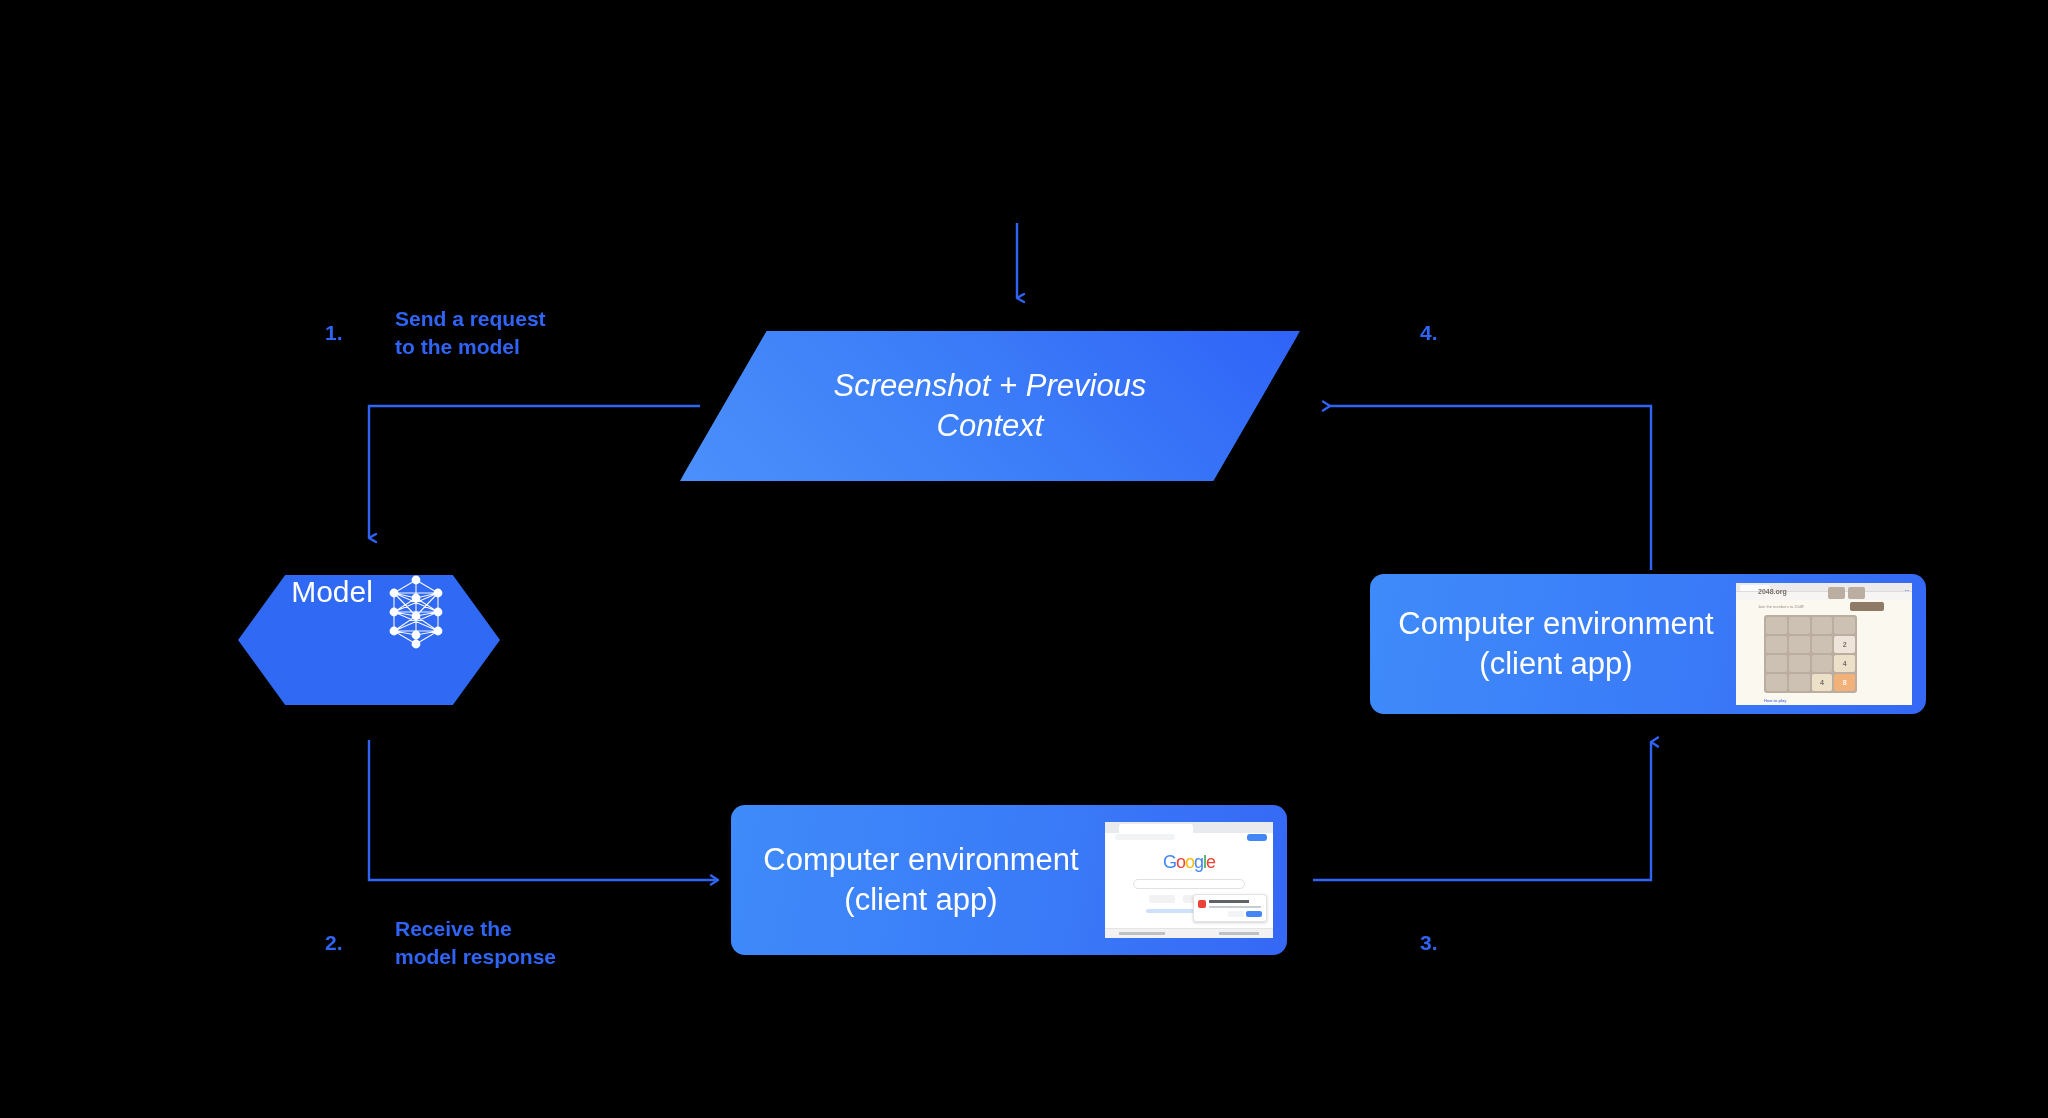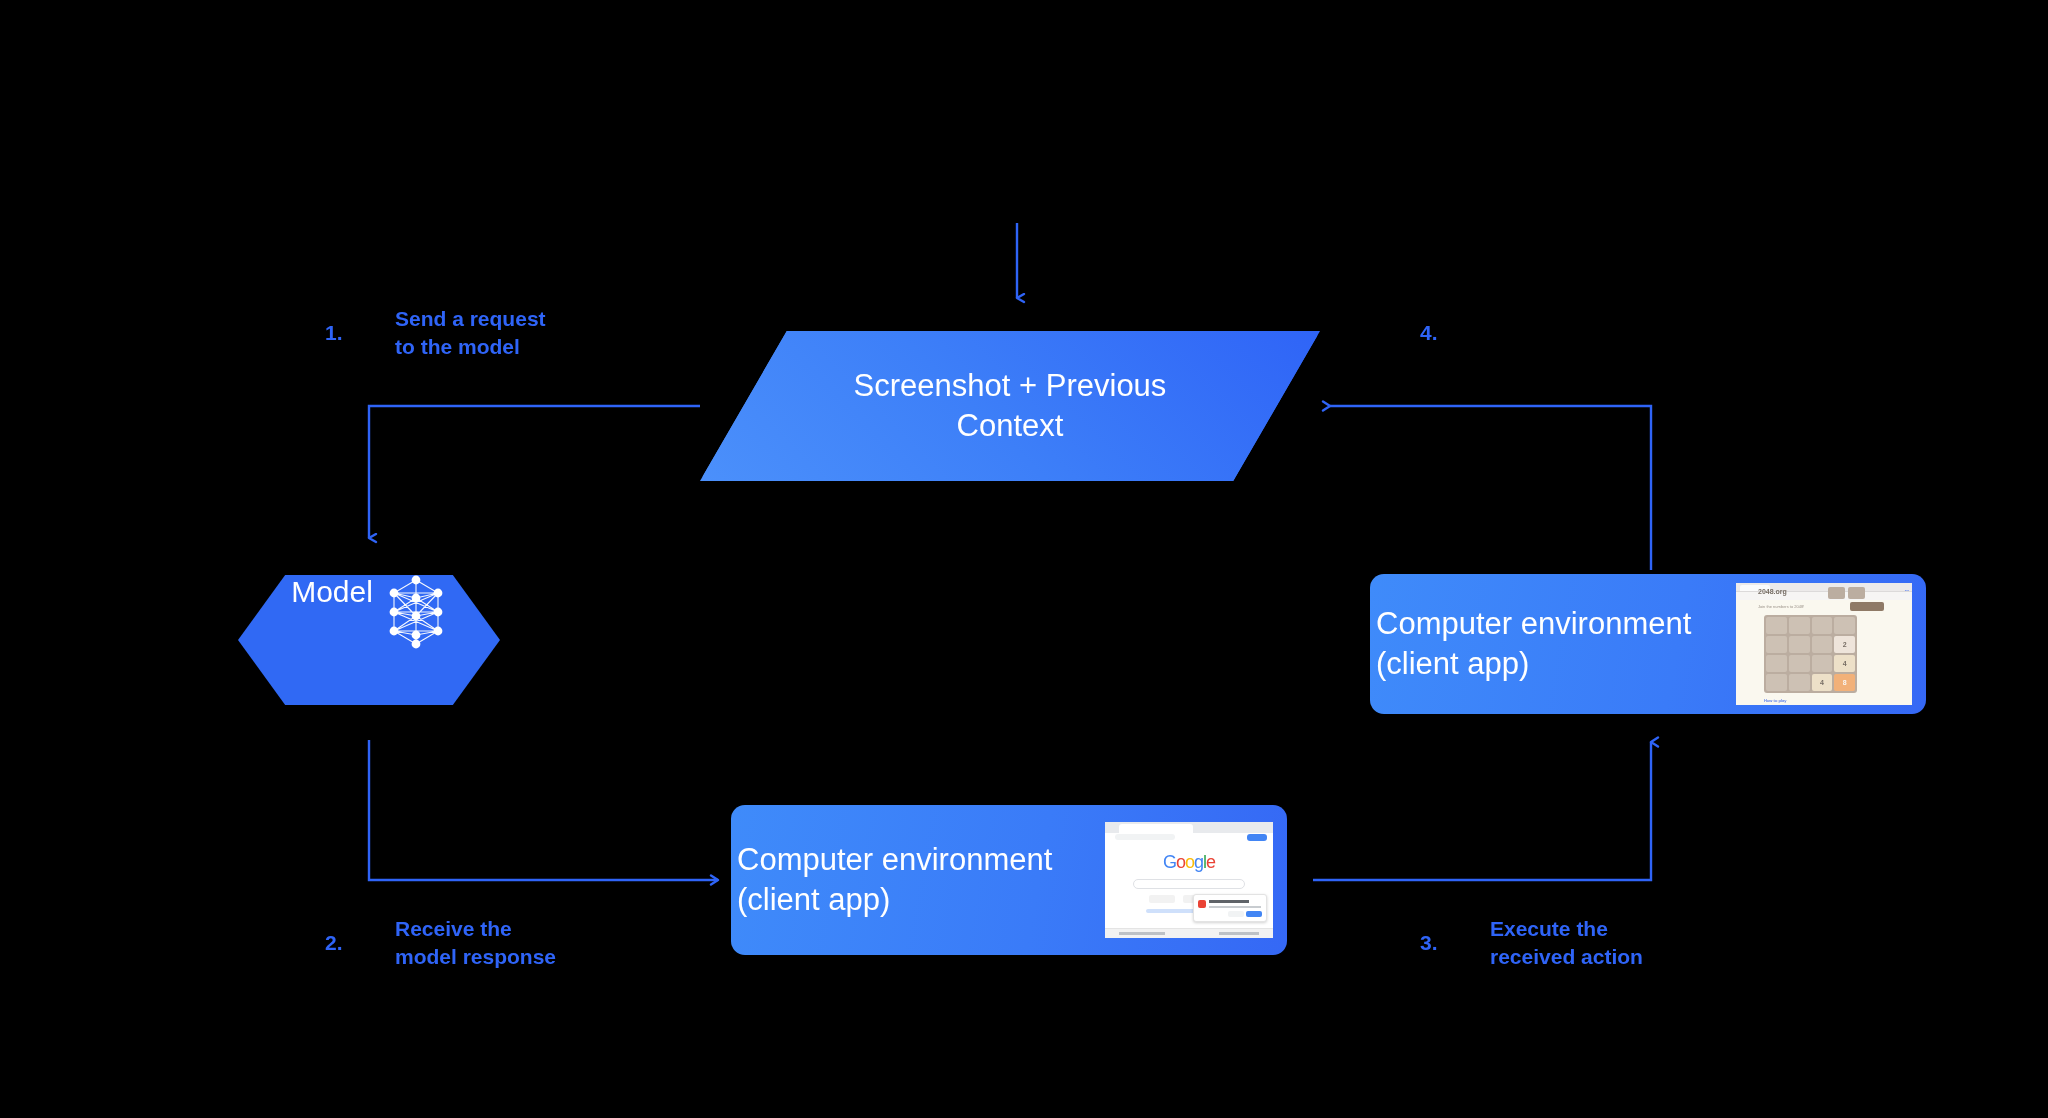--- a/index.html
+++ b/index.html
@@ -26,22 +26,22 @@
     border-radius: 41px;
     display: flex; align-items: center; justify-content: center;
     color: #2f64f7;
     font-size: 33px;
     letter-spacing: 0.2px;
   }
 
   
   #screenshot-node {
     position: absolute;
-    left: 700px; top: 331px;
-    width: 620px; height: 150px;
+    left: 680px; top: 331px;
+    width: 620px; height: 150px; font-style: italic;
   }
   #screenshot-node .para {
     position: absolute; inset: 0;
     background: linear-gradient(225deg, #2f64f7 0%, #3d7ff8 55%, #4b90fb 100%);
     clip-path: polygon(14% 0%, 100% 0%, 86% 100%, 0% 100%);
     border-radius: 12px;
   }
   #screenshot-node .para::before {
     content: "";
     position: absolute; inset: 0;
@@ -95,20 +95,21 @@
   #env-bottom {
     left: 731px; top: 805px;
     width: 556px; height: 150px;
     background: linear-gradient(100deg, #3f8bfa 0%, #3a7bf8 55%, #3568f5 100%);
   }
   .env-card .env-label {
     flex: 1 1 auto;
     color: #ffffff;
     font-size: 31px;
     line-height: 1.28;
+    text-align: center;
     padding-left: 6px;
   }
   .env-card .thumb-slot {
     flex: 0 0 auto;
     margin-right: 14px;
   }
 
   
   .thumb {
     background: #ffffff;
@@ -438,17 +439,15 @@
   <div id="step4" class="step">
     <span class="num">4.</span>
   </div>
   <div id="step2" class="step">
     <span class="num">2.</span>
     <span class="txt">Receive the
 model response</span>
   </div>
   <div id="step3" class="step">
     <span class="num">3.</span>
-    <span class="txt">Execute the
-received action</span>
   </div>
 
 </div>
 
 </body></html>

